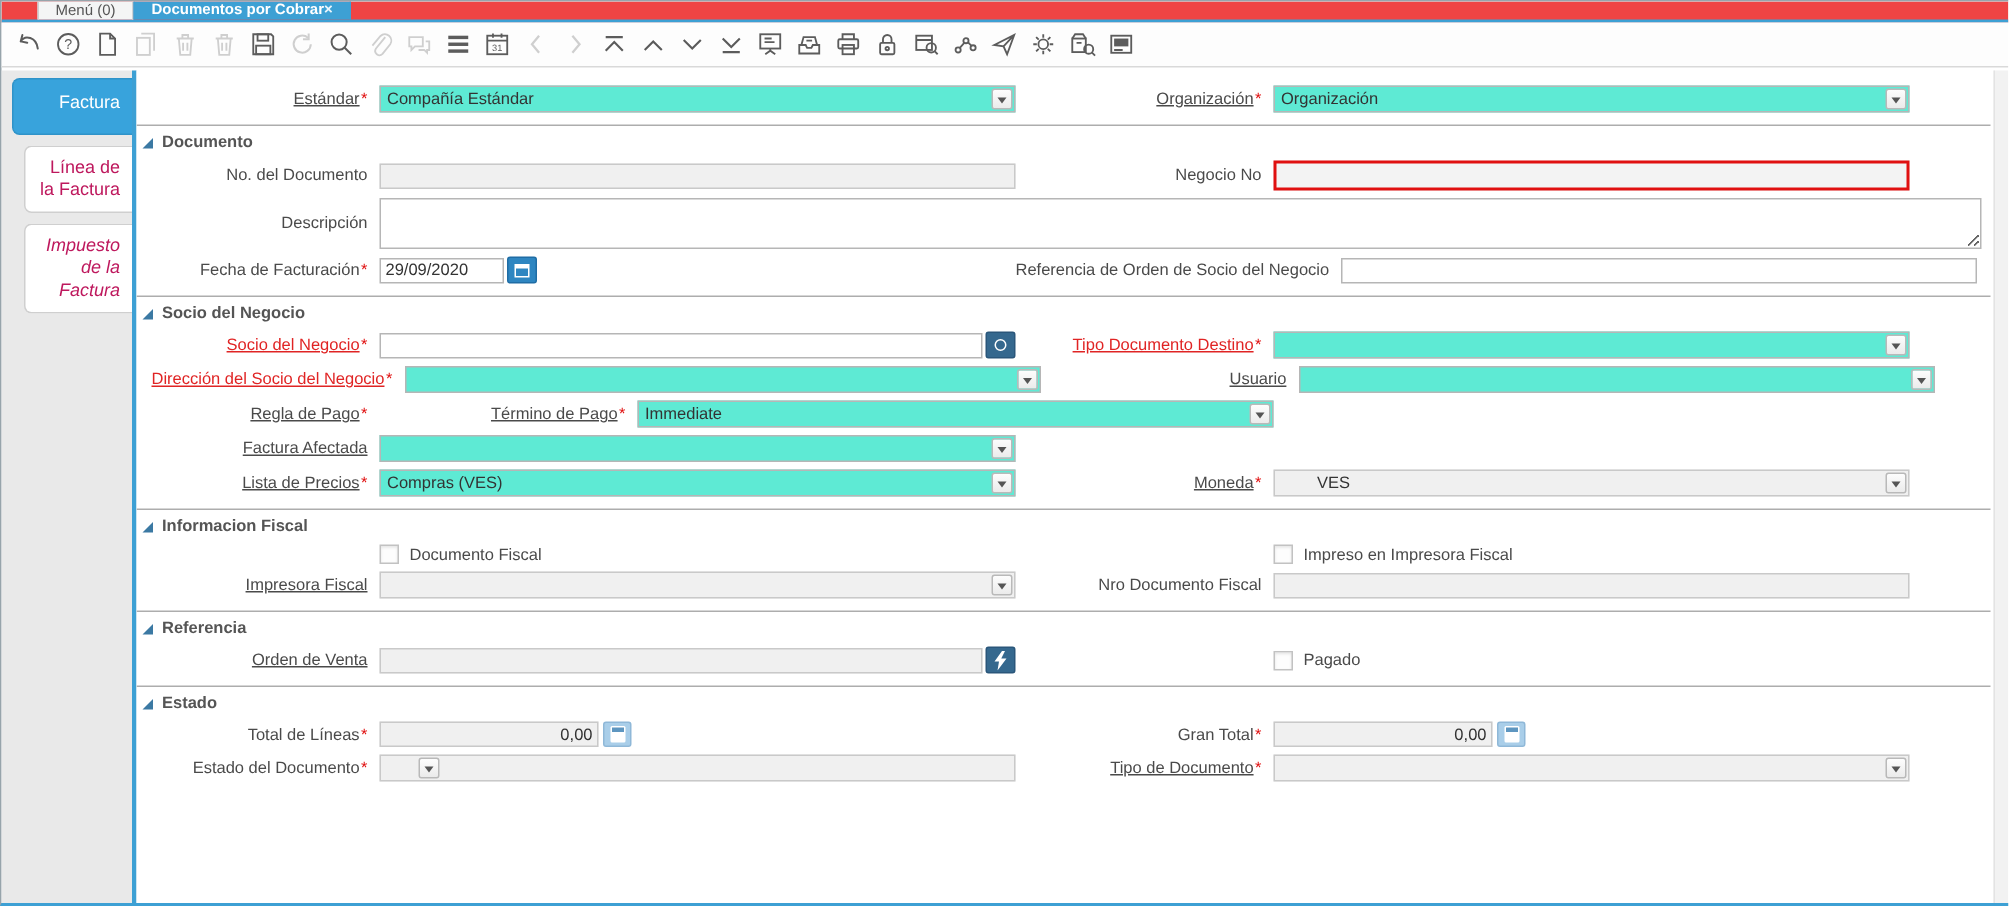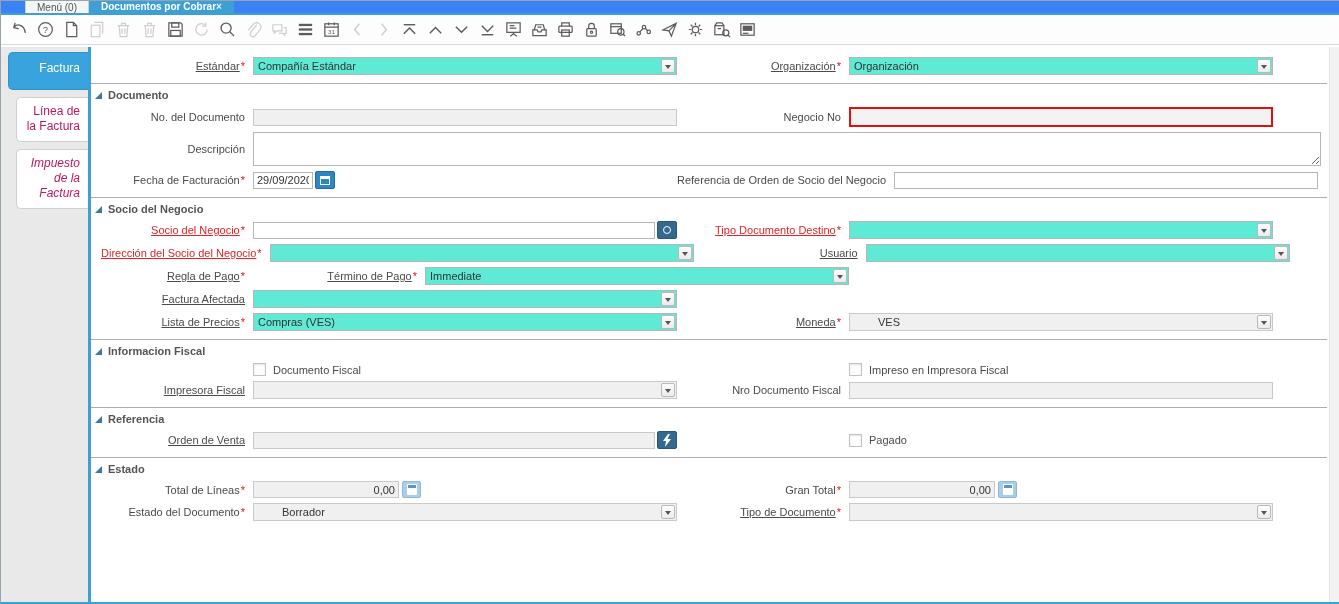--- a/index.html
+++ b/index.html
@@ -3,21 +3,21 @@
 <meta charset="utf-8">
 <style>
   * { box-sizing: border-box; }
   html,body { margin:0; padding:0; background:#fff; }
   body { font-family:"Liberation Sans", sans-serif; }
   #app { position:relative; width:1339px; height:604px; overflow:hidden;
          border-top:1px solid #97a4ab; border-left:1px solid #97a4ab;
          border-bottom:2px solid #3da0d4; background:#fff; }
 
   
-  .topbar { height:14px; background:#3b82f6; display:flex; align-items:stretch;
+  .topbar { height:14px; background:#ef4444; display:flex; align-items:stretch;
             border-bottom:2px solid #3da0d4; }
   .wtab { font-size:10px; line-height:14px; padding:0 11px; color:#555;
           background:#f4f5f5; border-left:1px solid #ccd2d5; border-right:1px solid #ccd2d5;
           cursor:pointer; white-space:nowrap; }
   .wtab.first { margin-left:24px; }
   .wtab.active { background:#3da0d4; color:#fff; font-weight:bold;
                  display:flex; align-items:center; border-color:#3da0d4; }
   .wtab.active .x { font-weight:bold; font-size:10px; color:#eaf6fc; cursor:pointer; }
 
   
@@ -341,21 +341,21 @@
     <div class="frow">
       <div class="lb"><span>Descripción</span></div>
       <div class="fwide">
           <textarea class="ta" style=""></textarea>
         </div>
     </div>
 
     <div class="frow">
       <div class="lb"><span>Fecha de Facturación</span><span class="req">*</span></div>
       <div class="f1">
-        <input class="inp" style="width: 60px;" value="29/09/2020">
+        <input class="inp" style="width: 83px;" value="29/09/2020">
         <span class="bluebtn btn-cal">
             <span class="cal-ic"></span>
           </span>
       </div>
       <div class="lb2"><span>Referencia de Orden de Socio del Negocio</span></div>
       <div class="f2">
           <input class="inp" value="" style="">
         </div>
     </div>
 
@@ -531,21 +531,20 @@
               <b></b>
             </span>
           </span>
       </div>
     </div>
 
     <div class="frow">
       <div class="lb"><span>Estado del Documento</span><span class="req">*</span></div>
       <div class="f1">
           <div class="sel dis">
-            <span class="tx">Borrador</span>
             <span class="dd">
               <i></i>
             </span>
           </div>
         </div>
       <div class="lb2"><span class="u">Tipo de Documento</span><span class="req">*</span></div>
       <div class="f2">
           <div class="sel dis">
             <span class="tx"></span>
             <span class="dd">

